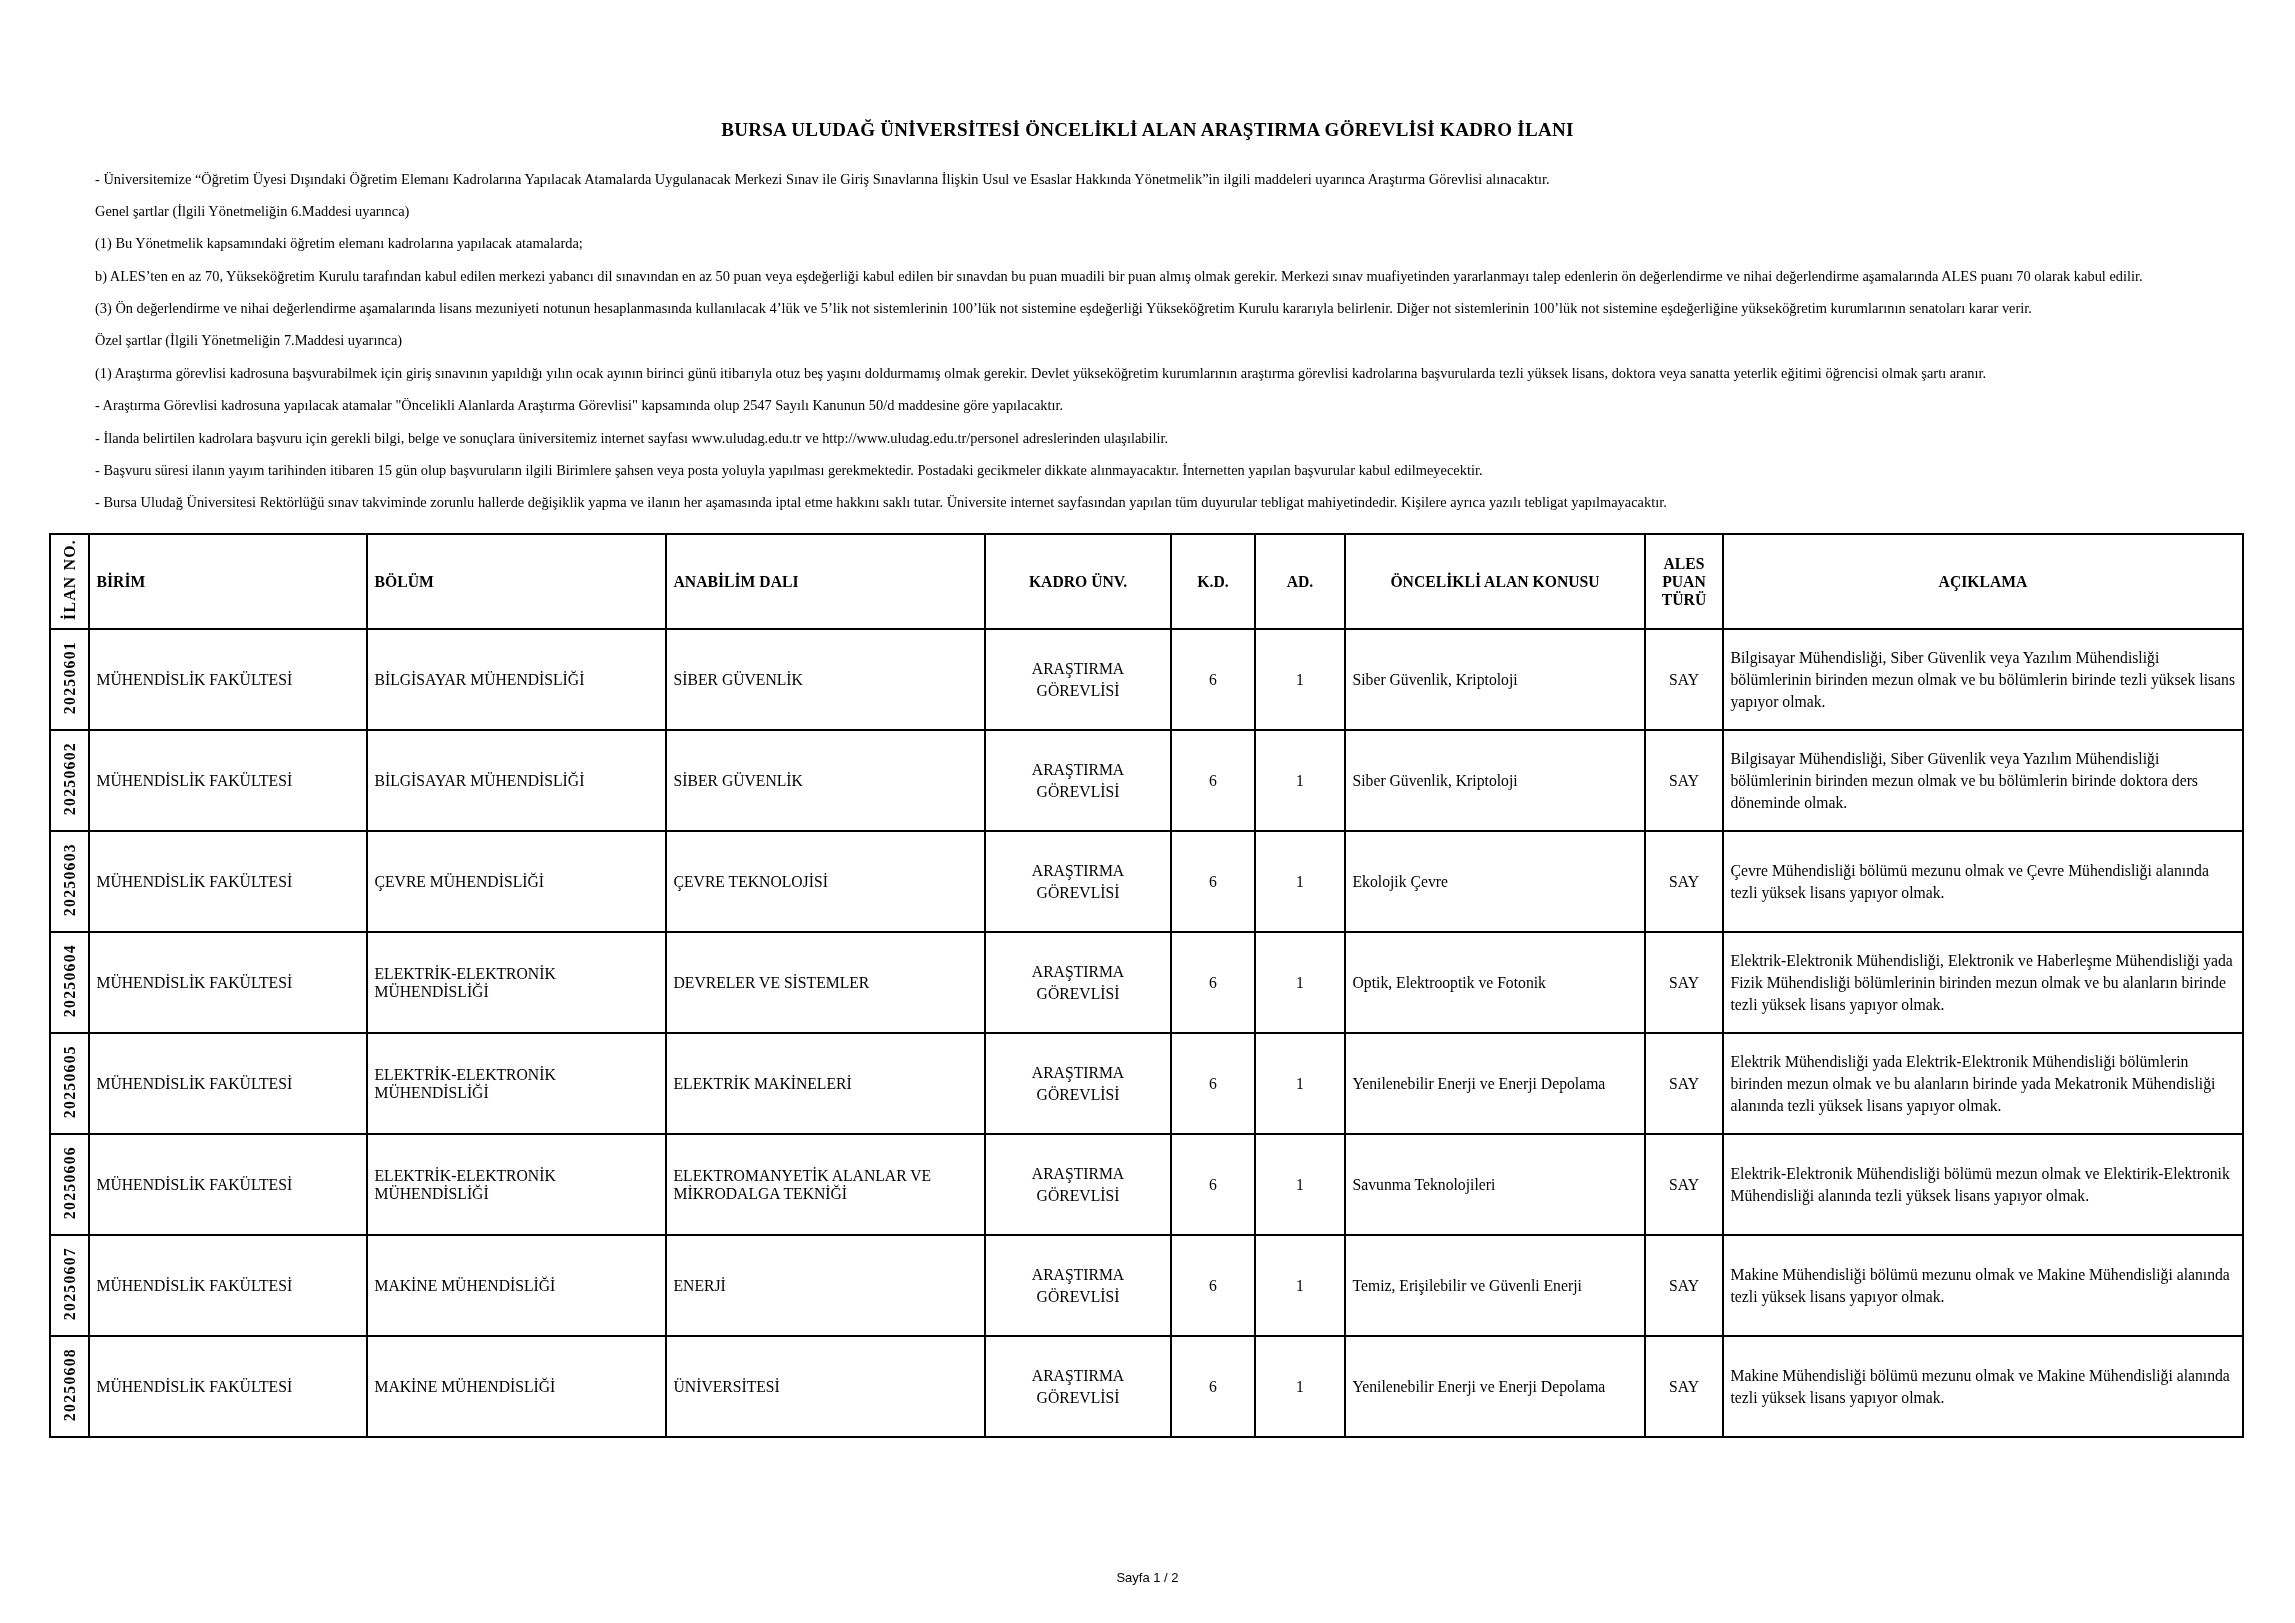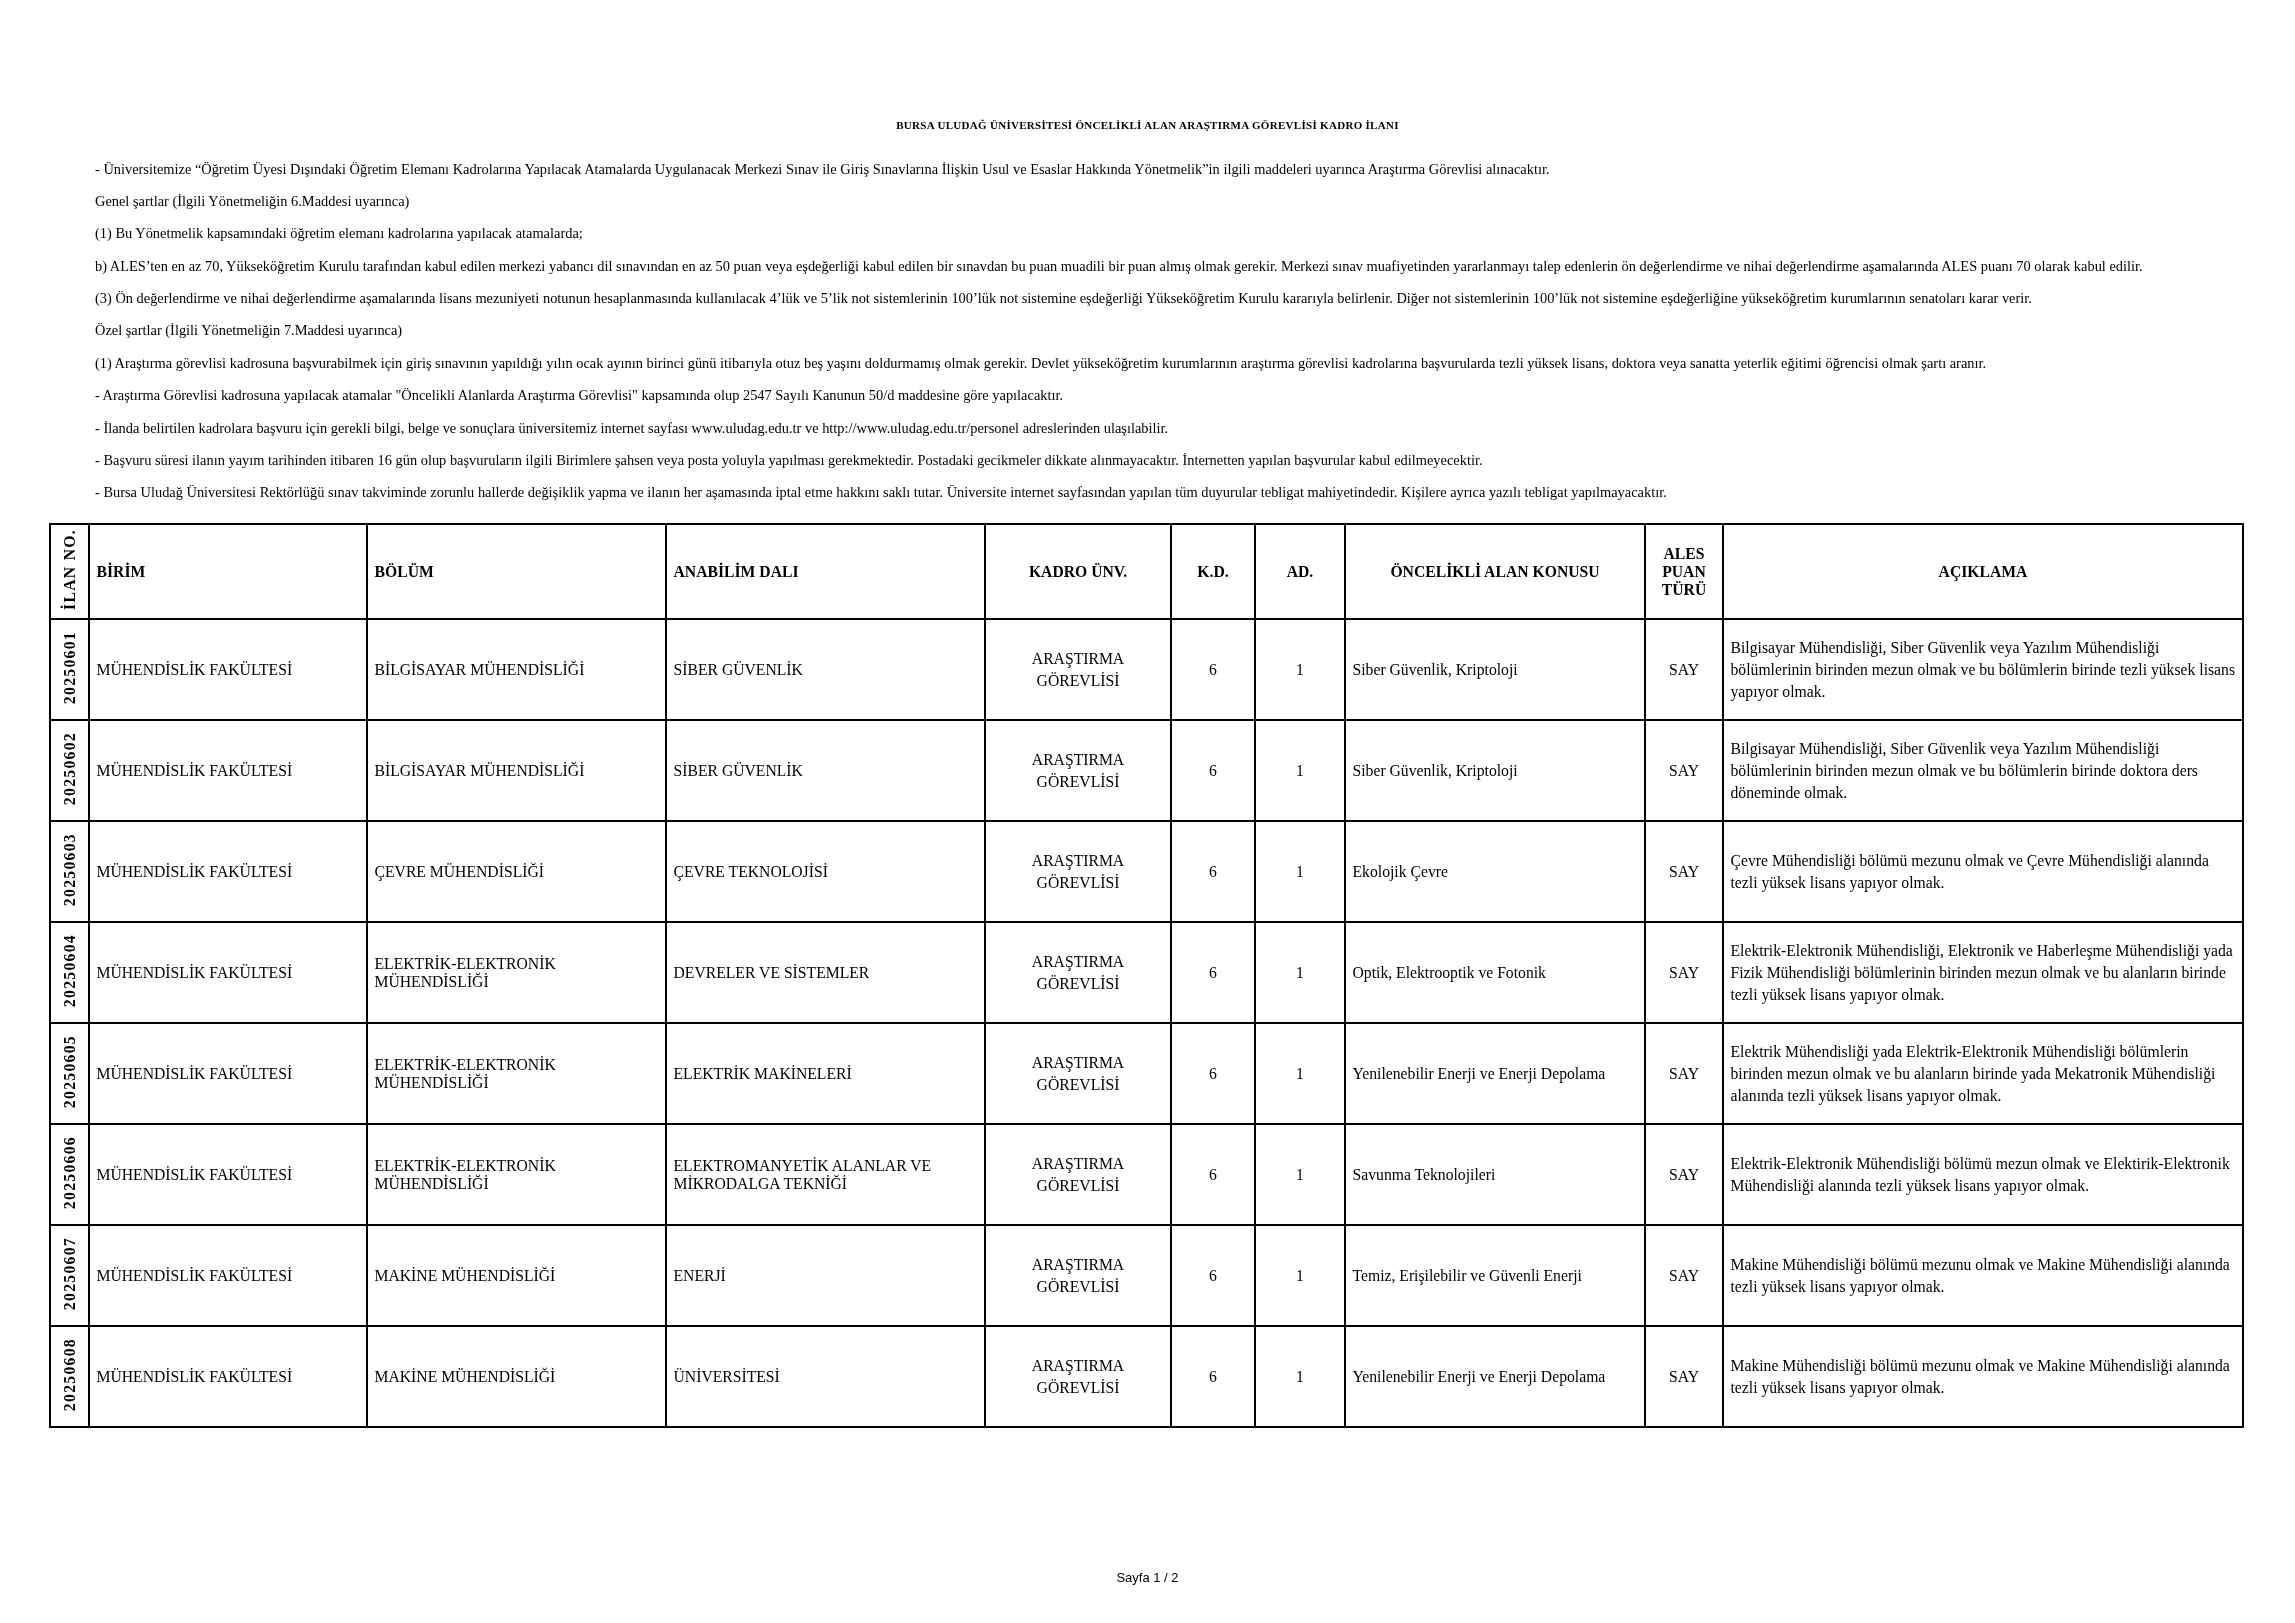--- a/index.html
+++ b/index.html
@@ -8,21 +8,21 @@
     width: 2295px;
     height: 1623px;
     overflow: hidden;
     font-family: "Liberation Serif", serif;
     color: #000000;
     position: relative;
   }
   .doc-title {
     padding-top: 119px;
     text-align: center;
-    font-size: 11px;
+    font-size: 19px;
     font-weight: bold;
     letter-spacing: 0.3px;
   }
   .paragraphs {
     margin: 27.5px 69px 0 95px;
   }
   .paragraphs p {
     font-size: 14.4px;
     line-height: 20px;
     margin-bottom: 12.4px;
@@ -80,21 +80,21 @@
 <div class="paragraphs">
   <p>- Üniversitemize “Öğretim Üyesi Dışındaki Öğretim Elemanı Kadrolarına Yapılacak Atamalarda Uygulanacak Merkezi Sınav ile Giriş Sınavlarına İlişkin Usul ve Esaslar Hakkında Yönetmelik”in ilgili maddeleri uyarınca Araştırma Görevlisi alınacaktır.</p>
   <p>Genel şartlar (İlgili Yönetmeliğin 6.Maddesi uyarınca)</p>
   <p>(1) Bu Yönetmelik kapsamındaki öğretim elemanı kadrolarına yapılacak atamalarda;</p>
   <p>b) ALES’ten en az 70, Yükseköğretim Kurulu tarafından kabul edilen merkezi yabancı dil sınavından en az 50 puan veya eşdeğerliği kabul edilen bir sınavdan bu puan muadili bir puan almış olmak gerekir. Merkezi sınav muafiyetinden yararlanmayı talep edenlerin ön değerlendirme ve nihai değerlendirme aşamalarında ALES puanı 70 olarak kabul edilir.</p>
   <p>(3) Ön değerlendirme ve nihai değerlendirme aşamalarında lisans mezuniyeti notunun hesaplanmasında kullanılacak 4’lük ve 5’lik not sistemlerinin 100’lük not sistemine eşdeğerliği Yükseköğretim Kurulu kararıyla belirlenir. Diğer not sistemlerinin 100’lük not sistemine eşdeğerliğine yükseköğretim kurumlarının senatoları karar verir.</p>
   <p>Özel şartlar (İlgili Yönetmeliğin 7.Maddesi uyarınca)</p>
   <p>(1) Araştırma görevlisi kadrosuna başvurabilmek için giriş sınavının yapıldığı yılın ocak ayının birinci günü itibarıyla otuz beş yaşını doldurmamış olmak gerekir. Devlet yükseköğretim kurumlarının araştırma görevlisi kadrolarına başvurularda tezli yüksek lisans, doktora veya sanatta yeterlik eğitimi öğrencisi olmak şartı aranır.</p>
   <p>- Araştırma Görevlisi kadrosuna yapılacak atamalar "Öncelikli Alanlarda Araştırma Görevlisi" kapsamında olup 2547 Sayılı Kanunun 50/d maddesine göre yapılacaktır.</p>
   <p>- İlanda belirtilen kadrolara başvuru için gerekli bilgi, belge ve sonuçlara üniversitemiz internet sayfası www.uludag.edu.tr ve http://www.uludag.edu.tr/personel adreslerinden ulaşılabilir.</p>
-  <p>- Başvuru süresi ilanın yayım tarihinden itibaren 16 gün olup başvuruların ilgili Birimlere şahsen veya posta yoluyla yapılması gerekmektedir.  Postadaki gecikmeler dikkate alınmayacaktır. İnternetten yapılan başvurular kabul edilmeyecektir.</p>
+  <p>- Başvuru süresi ilanın yayım tarihinden itibaren 15 gün olup başvuruların ilgili Birimlere şahsen veya posta yoluyla yapılması gerekmektedir.  Postadaki gecikmeler dikkate alınmayacaktır. İnternetten yapılan başvurular kabul edilmeyecektir.</p>
   <p>- Bursa Uludağ Üniversitesi Rektörlüğü sınav takviminde zorunlu hallerde değişiklik yapma ve ilanın her aşamasında iptal etme hakkını saklı tutar. Üniversite internet sayfasından yapılan tüm duyurular tebligat mahiyetindedir. Kişilere ayrıca yazılı tebligat yapılmayacaktır.</p>
 </div>
 
 <table class="job-table">
   <colgroup>
     <col style="width:39px">
     <col style="width:278px">
     <col style="width:299px">
     <col style="width:319px">
     <col style="width:186px">

